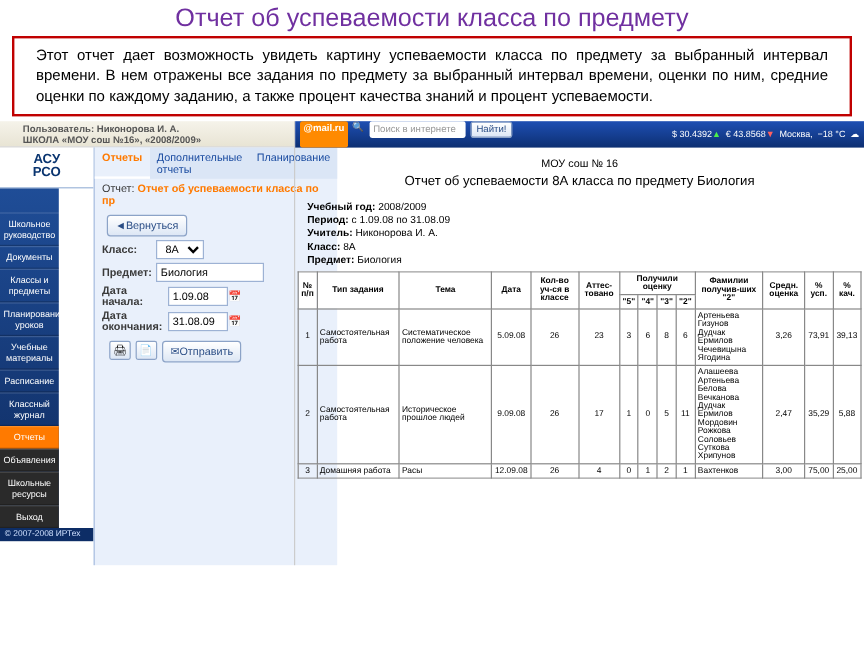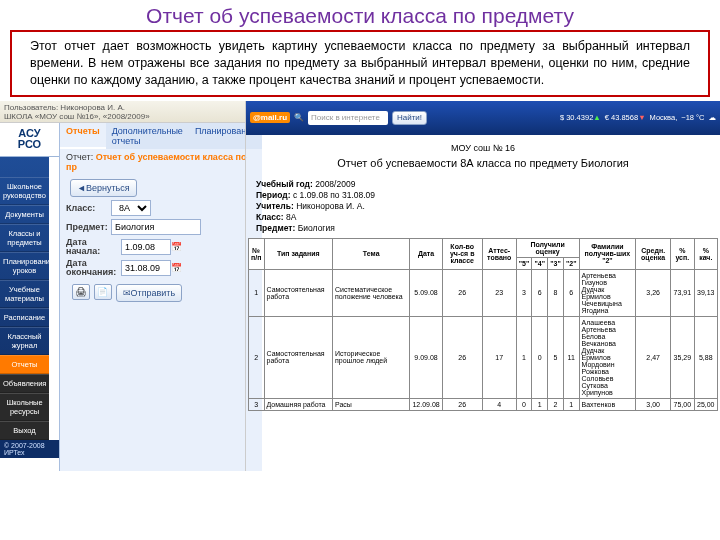--- a/index.html
+++ b/index.html
@@ -1,25 +1,25 @@
 <!DOCTYPE html>
 <html><head>
 <meta charset="utf-8">
 <style>
 * { box-sizing: border-box; margin: 0; padding: 0; }
 body { font-family: Verdana, Arial, sans-serif; background: #fff; width: 720px; height: 540px; overflow: hidden; font-size: 10px; }
 .slide-title { font-size: 21px; color: #7030a0; text-align: center; padding: 4px 0 2px; font-family: Liberation Sans, sans-serif; }
 .slide-desc { border: 2px solid #c00000; margin: 0 10px 4px; padding: 6px 18px; font-size: 12.5px; text-align: justify; line-height: 1.35; font-family: Arial, sans-serif; }
 .app { display: flex; height: 370px; }
 .left-col { width: 245px; display: flex; flex-direction: column; }
-.left-head { background: linear-gradient(#f5f3ea,#e8e4d4); height: 22px; font-size: 8px; padding: 2px 4px; color: #555; border-bottom: 1px solid #ccc; }
+.left-head { background: linear-gradient(#f5f3ea,#e8e4d4); height: 22px; font-size: 8px; padding: 2px 19px; color: #555; border-bottom: 1px solid #ccc; font-weight: bold; }
 .left-head .line { white-space: nowrap; }
 .left-body { display: flex; flex: 1; }
 .sidebar { width: 49px; background: linear-gradient(#1f4d97,#0e2a5e); color: #fff; font-size: 7.5px; padding-top: 20px; }
-.logo { width: 59px; height: 34px; background: #fff;色:#0a3570; color:#0a3570; font-weight:bold; font-size:11px; display:flex; align-items:center; justify-content:center; border-bottom:1px solid #9db6d9; padding:2px; flex-direction:column; line-height:1; }
+.logo { width: 78px; height: 34px; background: #fff;色:#0a3570; color:#0a3570; font-weight:bold; font-size:11px; display:flex; align-items:center; justify-content:center; border-bottom:1px solid #9db6d9; padding:2px; flex-direction:column; line-height:1; }
 .logo span{display:block;}
 .sidebar-wrap{display:flex;flex-direction:column;}
 .side-item { padding: 4px 3px; border-top: 1px solid rgba(255,255,255,0.15); border-bottom:1px solid rgba(0,0,0,0.2); cursor: pointer; text-align:center; }
 .side-item.active { background: #ff7a00; }
 .side-item.dark { background: #2a2a2a; }
 .center { flex: 1; background: #e9f0fb; border-left:1px solid #a8bedf; }
 .tabs { display: flex; font-size: 9px; background:#dbe6f6; }
 .tab { padding: 3px 6px; color:#1a4ba0; cursor:pointer; }
 .tab.active { color:#ff7a00; font-weight:bold; background:#e9f0fb; border-bottom:2px solid #fff; }
 .rpt-line { font-size: 9px; padding: 3px 6px; color:#333; }
@@ -31,21 +31,21 @@
 .form-row label.w2 { width: 55px; line-height:1; }
 .sel, .inp { border: 1px solid #9db2d4; background:#fff; font-size:9px; padding:1px 3px; height:16px; }
 .sel { width: 40px; }
 .inp-subj { width: 90px; }
 .inp-date { width: 50px; }
 .btn { border: 1px solid #8ca3c7; background: linear-gradient(#fff,#dde7f5); font-size:9px; padding:2px 6px; border-radius:3px; cursor:pointer; color:#2a4d85; height:18px; display:inline-flex; align-items:center; }
 .btn-back { margin-left:4px; }
 .icons { display:flex; gap:4px; padding:4px 6px; }
 .icon-btn { width:18px; height:16px; border:1px solid #8ca3c7; background:linear-gradient(#fff,#dde7f5); border-radius:2px; cursor:pointer; display:flex; align-items:center; justify-content:center; font-size:9px; }
 .right-col { flex: 1; display:flex; flex-direction:column; border-left:1px solid #ccc; }
-.mailru { background: linear-gradient(#1e4fb3,#0d2f72); height: 34px; display:flex; align-items:center; padding:0 4px; gap:4px; color:#fff; font-size:8px; }
+.mailru { background: linear-gradient(#1e4fb3,#0d2f72); height: 22px; display:flex; padding:0 4px; gap:4px; color:#fff; font-size:8px; }
 .mailru .mlogo { background:#ff8a00; color:#fff; padding:1px 3px; border-radius:2px; font-weight:bold; font-size:8px; }
 .mailru .search { flex: none; width:80px; height:14px; background:#fff; border-radius:2px; color:#999; padding:0 3px; display:flex; align-items:center; }
 .mailru .info { margin-left:auto; display:flex; gap:4px; font-size:7.5px; align-items:center; }
 .mailru .info .up{color:#4cf04c;} .mailru .info .dn{color:#ff6060;}
 .report { padding: 8px 10px 4px; text-align:center; font-size:9px; }
 .report .school { margin-bottom:4px; }
 .report .title { font-size:11px; margin-bottom:6px; }
 .meta { text-align:left; font-size:8.5px; padding: 0 10px 4px; line-height:1.3; }
 .meta b { font-weight:bold; }
 .tbl-wrap { overflow:auto; padding:0 2px; }

